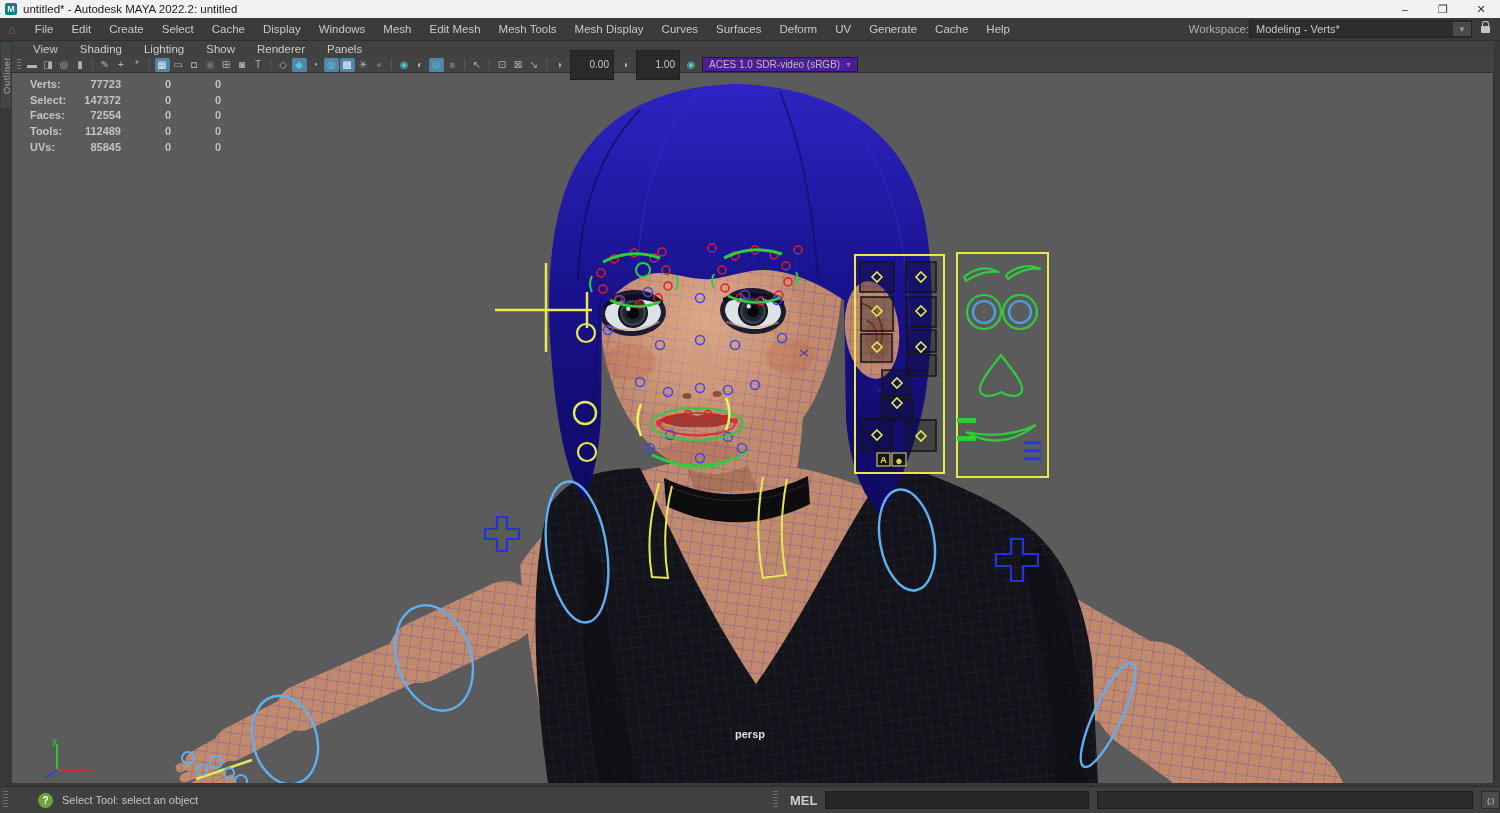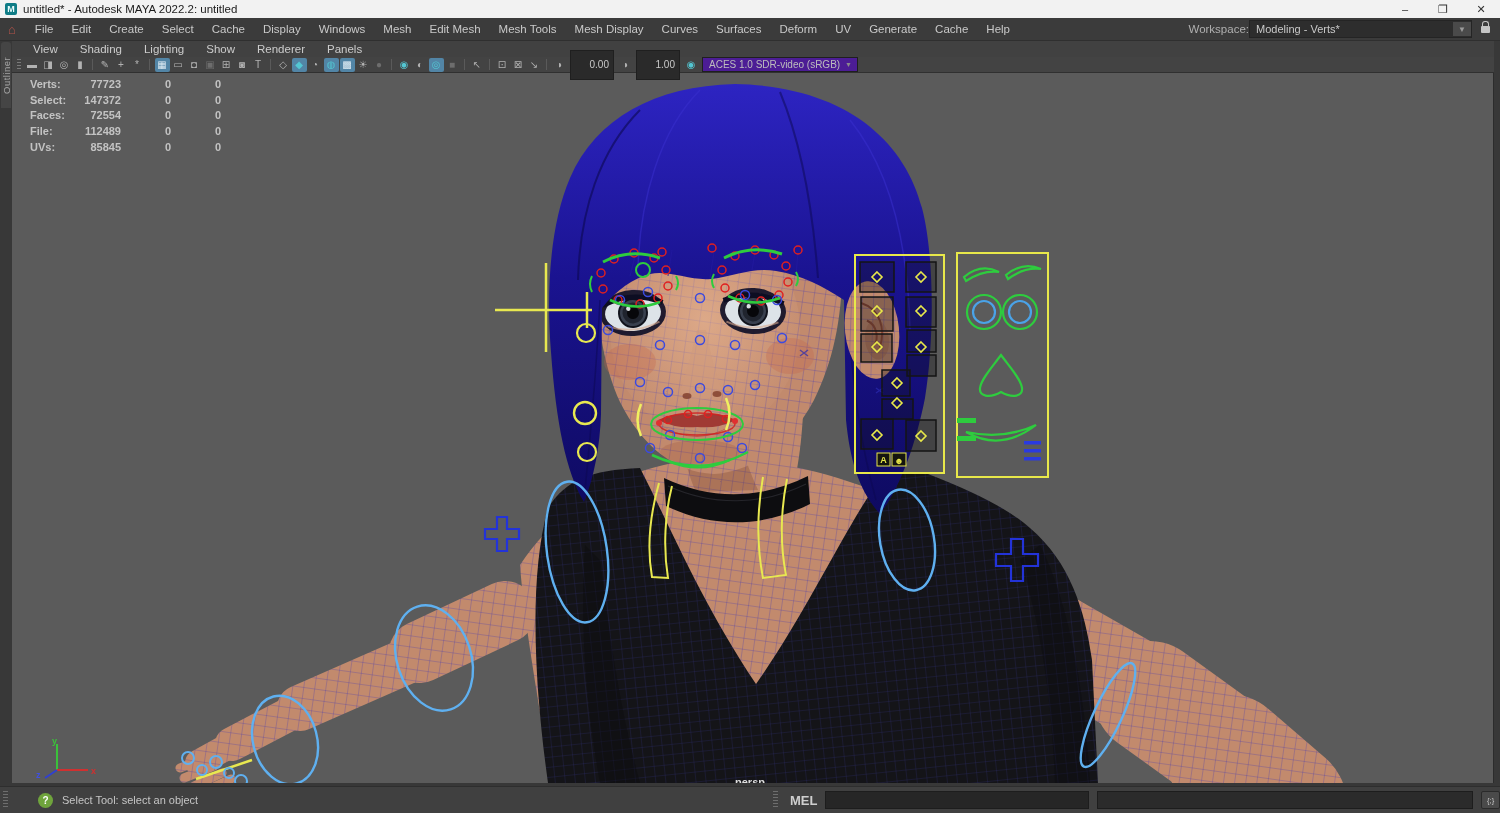--- a/index.html
+++ b/index.html
@@ -54,21 +54,21 @@
   
   .viewport{position:absolute;top:72px;left:12px;right:6px;bottom:30px;overflow:hidden;background:#5b5b5b;z-index:10;}
   .viewport svg{position:absolute;left:-12px;top:-72px;}
   .hud{position:absolute;left:30px;top:70px;width:200px;z-index:20;font-size:11px;font-weight:bold;color:#c3c3c3;margin-top:8px;}
   .hudrow{position:relative;height:15.7px;}
   .hudrow span{position:absolute;top:0;}
   .hl{left:0;}
   .hv{left:30px;width:61px;text-align:right;}
   .h02{left:121px;width:20px;text-align:right;}
   .h03{left:171px;width:20px;text-align:right;}
-  .persp{position:absolute;left:724px;top:776px;width:52px;text-align:center;z-index:20;
+  .persp{position:absolute;left:724px;top:728px;width:52px;text-align:center;z-index:20;
          font-size:11px;font-weight:bold;color:#dedede;text-shadow:0 1px 1px #2a2a2a;}
   .axisgizmo{position:absolute;left:26px;top:734px;z-index:20;}
   
   .bottomstrip{position:absolute;left:0;right:0;top:783px;height:4px;background:#383838;z-index:30;}
   .statusbar{position:absolute;left:0;right:0;bottom:0;height:26px;background:#404040;z-index:40;
              display:flex;align-items:center;font-size:11px;color:#c5c5c5;border-top:1px solid #2e2e2e;}
   .sgrip{width:5px;height:18px;margin:0 4px 0 3px;background:repeating-linear-gradient(#6e6e6e 0 1px,transparent 1px 3px);}
   .helpicon{width:15px;height:15px;border-radius:50%;background:#6fa43c;color:#fff;font-weight:bold;
             font-size:10px;display:flex;align-items:center;justify-content:center;margin:0 9px 0 26px;}
   .melwrap{position:absolute;left:770px;right:0;top:0;bottom:0;display:flex;align-items:center;}
@@ -456,21 +456,21 @@
     <span class="h02">0</span>
       <span class="h03">0</span>
   </div>
   <div class="hudrow">
     <span class="hl">Faces:</span>
       <span class="hv">72554</span>
     <span class="h02">0</span>
       <span class="h03">0</span>
   </div>
   <div class="hudrow">
-    <span class="hl">File:</span>
+    <span class="hl">Tools:</span>
       <span class="hv">112489</span>
     <span class="h02">0</span>
       <span class="h03">0</span>
   </div>
   <div class="hudrow">
     <span class="hl">UVs:</span>
       <span class="hv">85845</span>
     <span class="h02">0</span>
       <span class="h03">0</span>
   </div>

